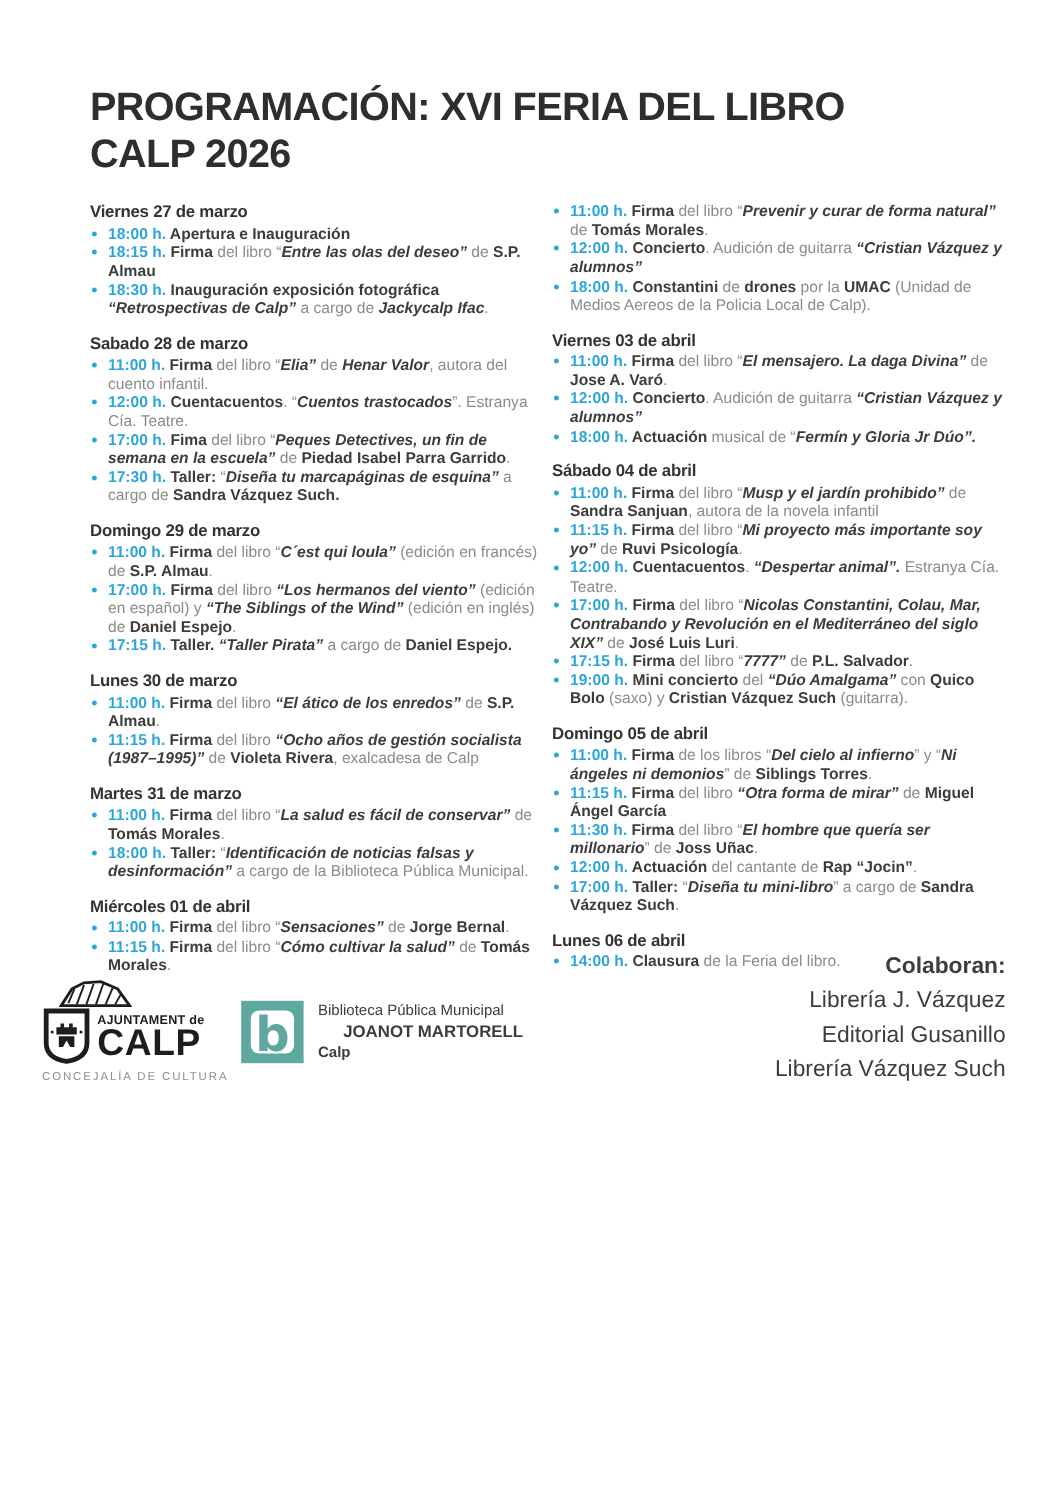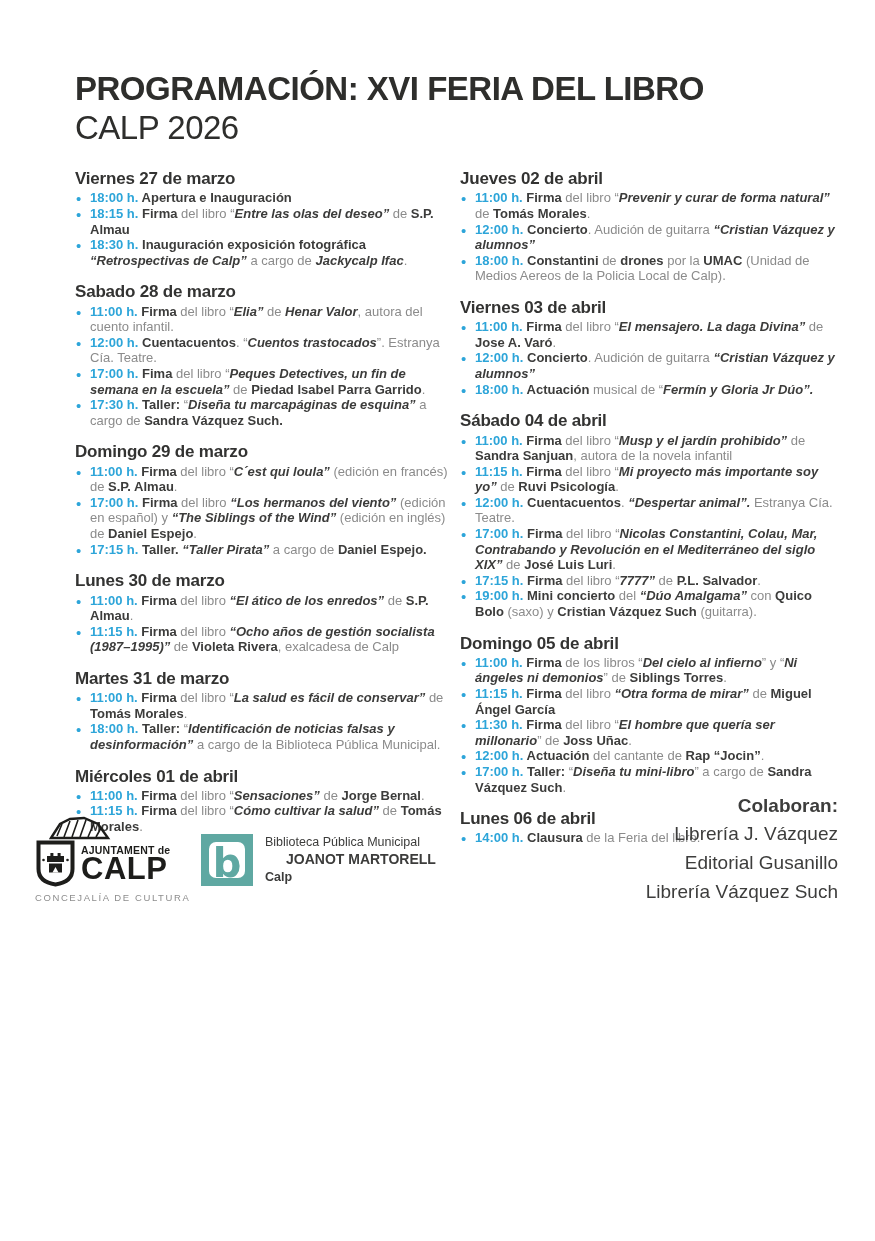--- a/index.html
+++ b/index.html
@@ -17,29 +17,29 @@
     -webkit-font-smoothing:antialiased;
   }
   .page{
     position:relative;width:875px;height:915px;
     background:#ffffff;overflow:hidden;
     padding:70px 37px 0 75px;
   }
   
   .title{margin:0;color:var(--ink);line-height:1.17;letter-spacing:-0.5px;}
   .title .t1{display:block;font-size:33px;font-weight:700;}
-  .title .t2{display:block;font-size:33px;font-weight:400;}
+  .title .t2{display:block;font-size:33px;font-weight:700;}
   
   .columns{display:flex;margin-top:21px;}
   .col{min-width:0;}
   .col-left{width:378px;flex:none;margin-right:7px;}
   .col-right{flex:1;}
   .day{margin-bottom:13px;}
   .day-heading{
-    margin:0 0 1px 0;font-size:17px;font-weight:700;
+    margin:0 0 1px 0;font-size:14px;font-weight:700;
     color:#333332;letter-spacing:-0.2px;line-height:1.25;
   }
   .events{margin:0;padding:0;list-style:none;}
   .event{
     position:relative;padding-left:15px;
     font-size:13px;line-height:1.2;color:var(--gray);
   }
   .event::before{
     content:"\2022";position:absolute;left:1px;top:0;
     color:var(--blue);font-size:15px;
@@ -139,21 +139,20 @@
         <section class="day">
           <h2 class="day-heading">Miércoles 01 de abril</h2>
           <ul class="events">
             <li class="event"><span class="seg-time">11:00 h.</span><span class="seg-b"> Firma</span><span class="seg-g"> del libro “</span><span class="seg-bi">Sensaciones”</span><span class="seg-g"> de </span><span class="seg-b">Jorge Bernal</span><span class="seg-g">.</span></li>
             <li class="event"><span class="seg-time">11:15 h.</span><span class="seg-b"> Firma</span><span class="seg-g"> del libro “</span><span class="seg-bi">Cómo cultivar la salud”</span><span class="seg-g"> de </span><span class="seg-b">Tomás Morales</span><span class="seg-g">.</span></li>
           </ul>
         </section>
       </section>
     <section class="col col-right">
         <section class="day">
-          <h2 class="day-heading">Jueves 02 de abril</h2>
           <ul class="events">
             <li class="event"><span class="seg-time">11:00 h.</span><span class="seg-b"> Firma</span><span class="seg-g"> del libro “</span><span class="seg-bi">Prevenir y curar de forma natural”</span><span class="seg-g"> de </span><span class="seg-b">Tomás Morales</span><span class="seg-g">.</span></li>
             <li class="event"><span class="seg-time">12:00 h.</span><span class="seg-b"> Concierto</span><span class="seg-g">. Audición de guitarra </span><span class="seg-bi">“Cristian Vázquez y alumnos”</span></li>
             <li class="event"><span class="seg-time">18:00 h.</span><span class="seg-b"> Constantini</span><span class="seg-g"> de </span><span class="seg-b">drones</span><span class="seg-g"> por la </span><span class="seg-b">UMAC</span><span class="seg-g"> (Unidad de Medios Aereos de la Policia Local de Calp).</span></li>
           </ul>
         </section>
         <section class="day">
           <h2 class="day-heading">Viernes 03 de abril</h2>
           <ul class="events">
             <li class="event"><span class="seg-time">11:00 h.</span><span class="seg-b"> Firma</span><span class="seg-g"> del libro “</span><span class="seg-bi">El mensajero. La daga Divina”</span><span class="seg-g"> de </span><span class="seg-b">Jose A. Varó</span><span class="seg-g">.</span></li>

